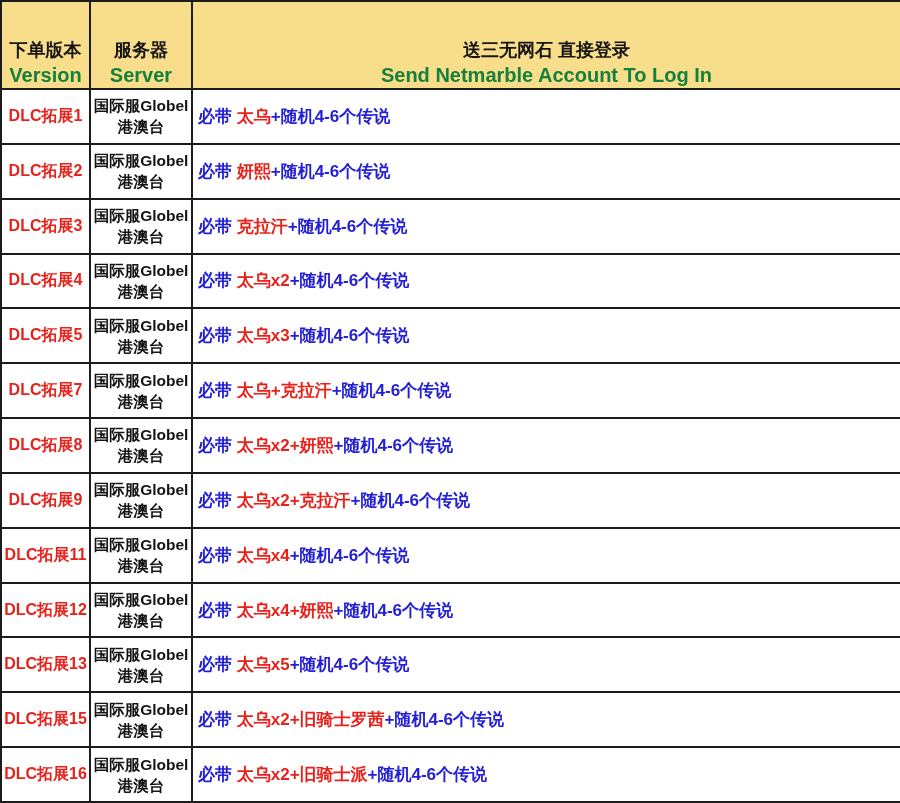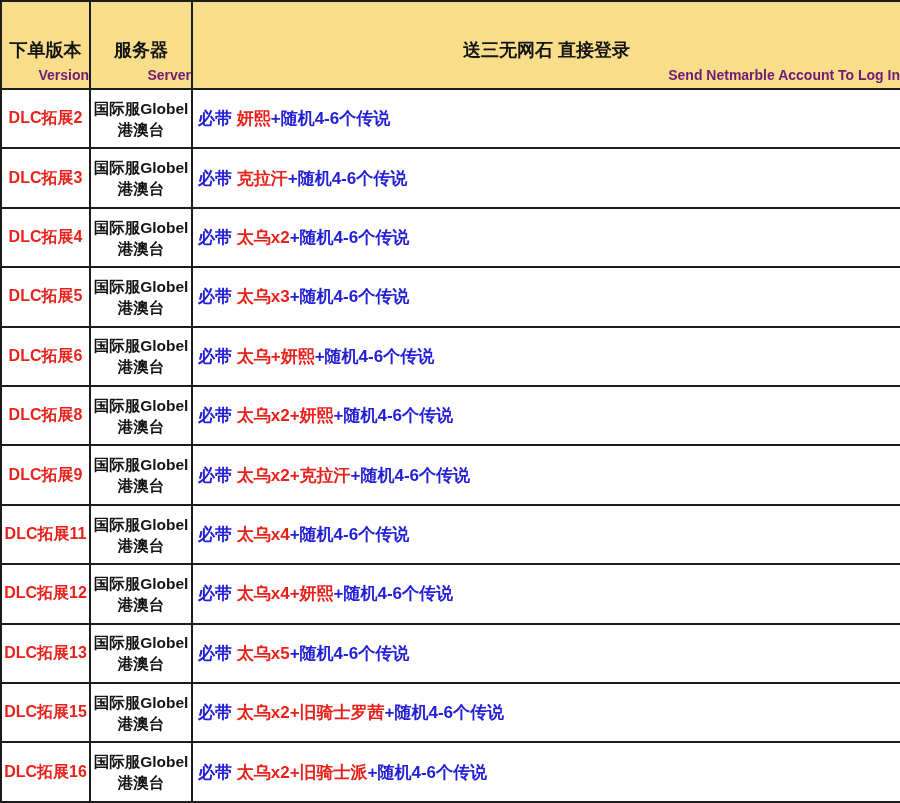--- a/index.html
+++ b/index.html
@@ -37,24 +37,23 @@
     text-align: center;
     vertical-align: middle;
   }
   .hdr-zh {
     color: #141414;
     font-size: 18px;
     line-height: 25px;
     margin-top: 36px;
   }
   .hdr-en {
-    color: #701a75;
-    font-size: 14px;
+    color: #15803d;
+    font-size: 20px;
     line-height: 25px;
-    text-align: right;
   }
 
   
   tbody tr { height: 46px; }
 
   td.version-cell {
     text-align: center;
     vertical-align: middle;
     color: #e8221b;
     font-size: 16px;
@@ -95,20 +94,30 @@
         <div class="hdr-zh">服务器</div>
         <div class="hdr-en">Server</div>
       </th>
       <th>
         <div class="hdr-zh">送三无网石 直接登录</div>
         <div class="hdr-en">Send Netmarble Account To Log In</div>
       </th>
     </tr>
   </thead>
   <tbody id="rows-body">
+  <tr class="data-row">
+    <td class="version-cell">
+      <span>DLC拓展1</span>
+    </td>
+    <td class="server-cell">
+      <div>国际服Globel</div>
+      <div>港澳台</div>
+    </td>
+    <td class="desc-cell"><span class="blue">必带 </span><span class="red">太乌</span><span class="blue">+随机4-6个传说</span></td>
+  </tr>
 
   <tr class="data-row">
     <td class="version-cell">
       <span>DLC拓展2</span>
     </td>
     <td class="server-cell">
       <div>国际服Globel</div>
       <div>港澳台</div>
     </td>
     <td class="desc-cell"><span class="blue">必带 </span><span class="red">妍熙</span><span class="blue">+随机4-6个传说</span></td>
@@ -140,31 +149,31 @@
     <td class="version-cell">
       <span>DLC拓展5</span>
     </td>
     <td class="server-cell">
       <div>国际服Globel</div>
       <div>港澳台</div>
     </td>
     <td class="desc-cell"><span class="blue">必带 </span><span class="red">太乌x3</span><span class="blue">+随机4-6个传说</span></td>
   </tr>
 
-  <tr class="data-row">
-    <td class="version-cell">
-      <span>DLC拓展6</span>
-    </td>
-    <td class="server-cell">
-      <div>国际服Globel</div>
-      <div>港澳台</div>
-    </td>
-    <td class="desc-cell"><span class="blue">必带 </span><span class="red">太乌+妍熙</span><span class="blue">+随机4-6个传说</span></td>
-  </tr>
-
+
+  <tr class="data-row">
+    <td class="version-cell">
+      <span>DLC拓展7</span>
+    </td>
+    <td class="server-cell">
+      <div>国际服Globel</div>
+      <div>港澳台</div>
+    </td>
+    <td class="desc-cell"><span class="blue">必带 </span><span class="red">太乌+克拉汗</span><span class="blue">+随机4-6个传说</span></td>
+  </tr>
 
   <tr class="data-row">
     <td class="version-cell">
       <span>DLC拓展8</span>
     </td>
     <td class="server-cell">
       <div>国际服Globel</div>
       <div>港澳台</div>
     </td>
     <td class="desc-cell"><span class="blue">必带 </span><span class="red">太乌x2+妍熙</span><span class="blue">+随机4-6个传说</span></td>

